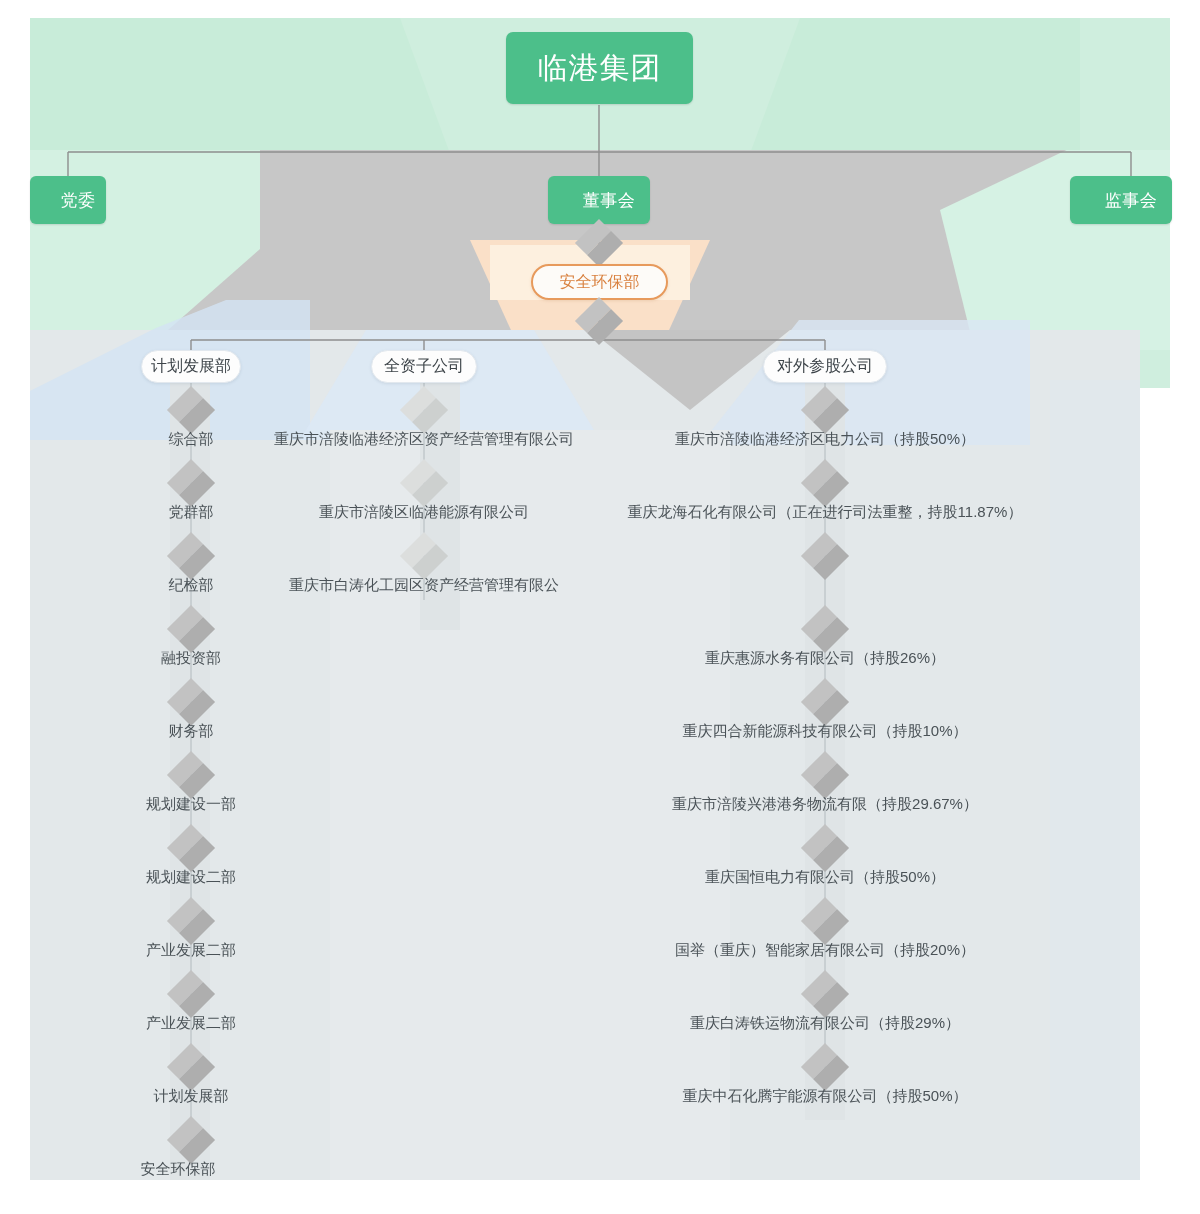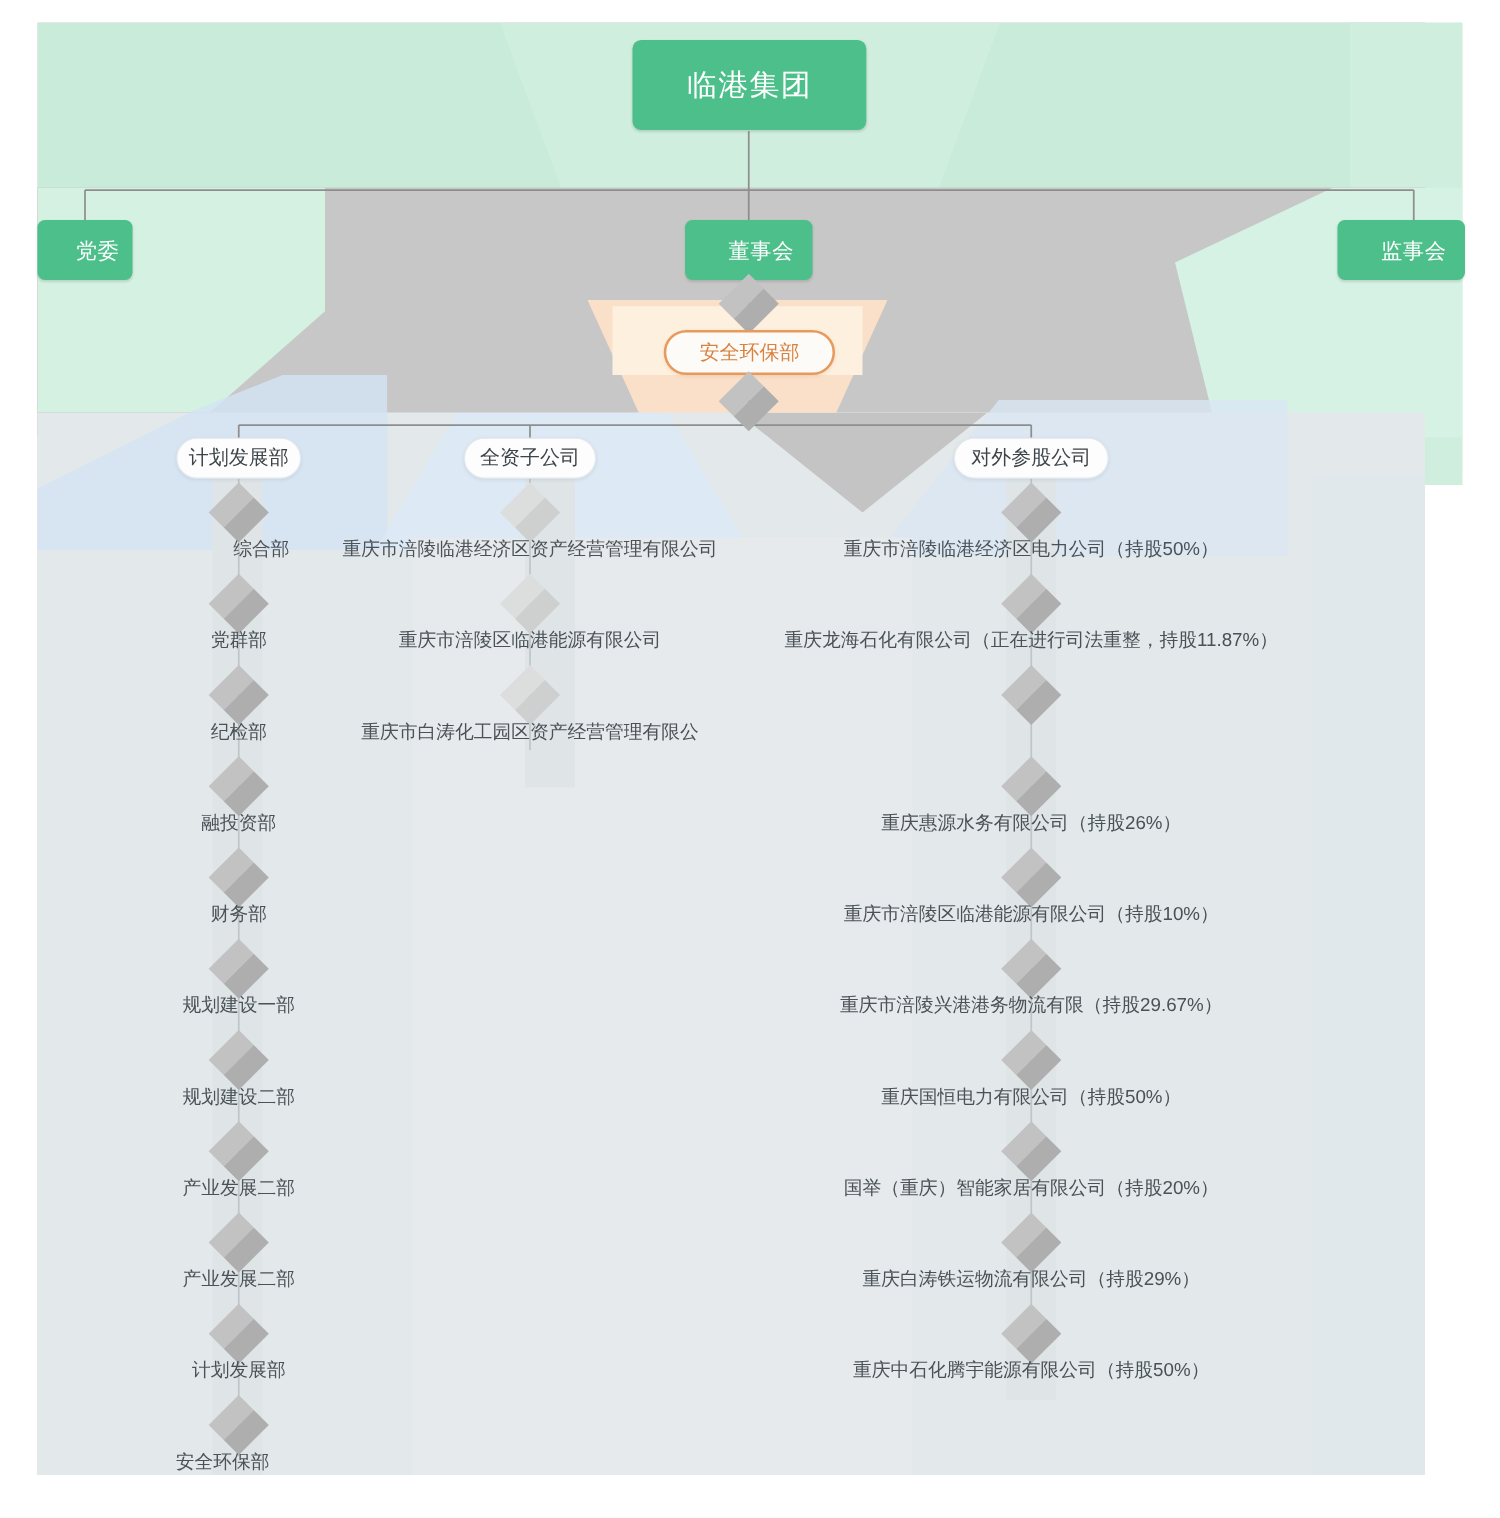--- a/index.html
+++ b/index.html
@@ -115,21 +115,21 @@
   .node{
     position:absolute;
     display:flex;align-items:center;justify-content:center;
     box-sizing:border-box;
     white-space:nowrap;
   }
   .node-green{
     background:#4cbf8a;
     color:#ffffff;
     border-radius:7px;
-    font-size:24px;
+    font-size:30px;
     letter-spacing:1px;
     box-shadow:0 1px 2px rgba(0,0,0,.12);
   }
   .node-green.small{
     font-size:17px;
     border-radius:6px;
     letter-spacing:.5px;
     padding-left:20px;
   }
   .node-pill{
@@ -264,21 +264,21 @@
   </div>
 
   <div class="node node-pill" style="left:763px;top:350px;width:124px;height:33px;">
     <span>对外参股公司</span>
   </div>
 
   <div class="diamond" style="left:191px;top:393px;">
       <div class="dl"></div>
       <div class="dr"></div>
     </div>
-  <div class="leaf" style="left:191px;top:430px;margin-left:18px;">综合部</div>
+  <div class="leaf" style="left:191px;top:430px;">综合部</div>
 
   <div class="diamond" style="left:191px;top:466px;">
       <div class="dl"></div>
       <div class="dr"></div>
     </div>
   <div class="leaf" style="left:191px;top:503px;">党群部</div>
 
   <div class="diamond" style="left:191px;top:539px;">
       <div class="dl"></div>
       <div class="dr"></div>
@@ -371,21 +371,21 @@
   <div class="diamond" style="left:825px;top:612px;">
       <div class="dl"></div>
       <div class="dr"></div>
     </div>
   <div class="leaf" style="left:825px;top:649px;">重庆惠源水务有限公司（持股26%）</div>
 
   <div class="diamond" style="left:825px;top:685px;">
       <div class="dl"></div>
       <div class="dr"></div>
     </div>
-  <div class="leaf" style="left:825px;top:722px;">重庆市涪陵区临港能源有限公司（持股10%）</div>
+  <div class="leaf" style="left:825px;top:722px;">重庆四合新能源科技有限公司（持股10%）</div>
 
   <div class="diamond" style="left:825px;top:758px;">
       <div class="dl"></div>
       <div class="dr"></div>
     </div>
   <div class="leaf" style="left:825px;top:795px;">重庆市涪陵兴港港务物流有限（持股29.67%）</div>
 
   <div class="diamond" style="left:825px;top:831px;">
       <div class="dl"></div>
       <div class="dr"></div>

